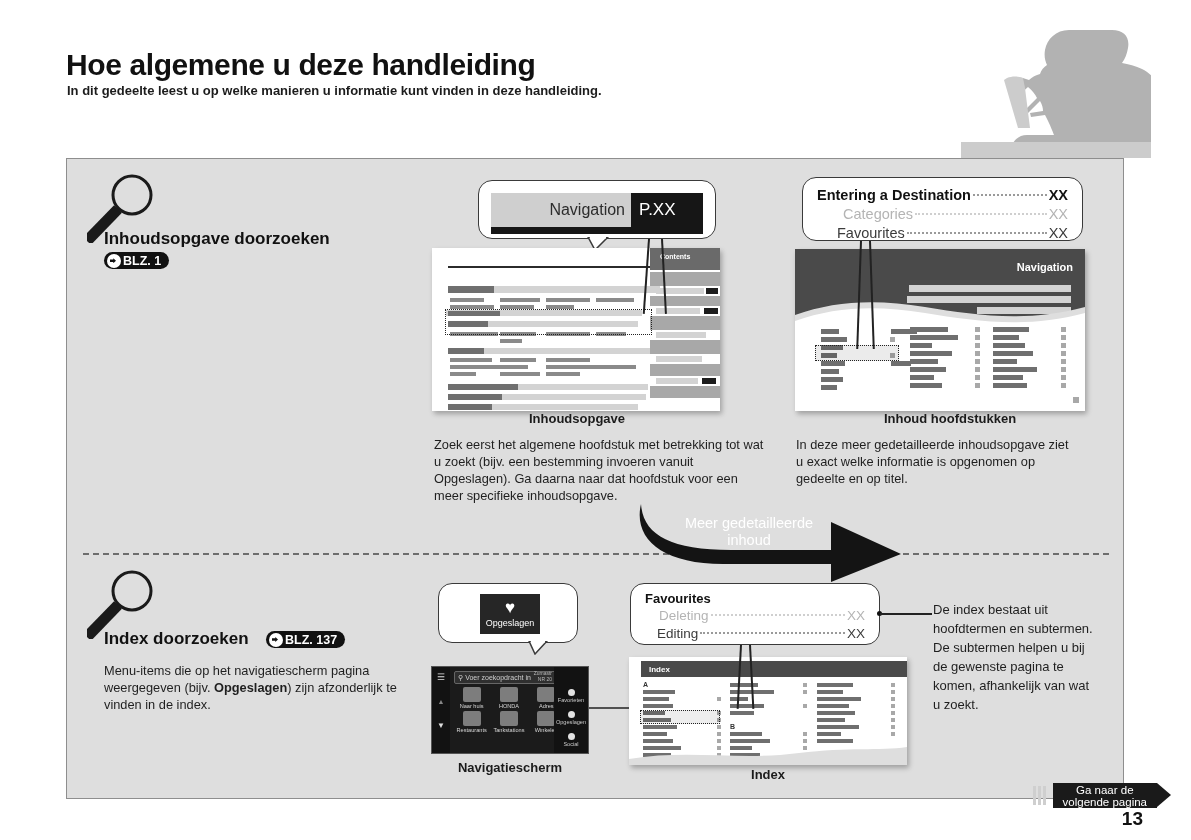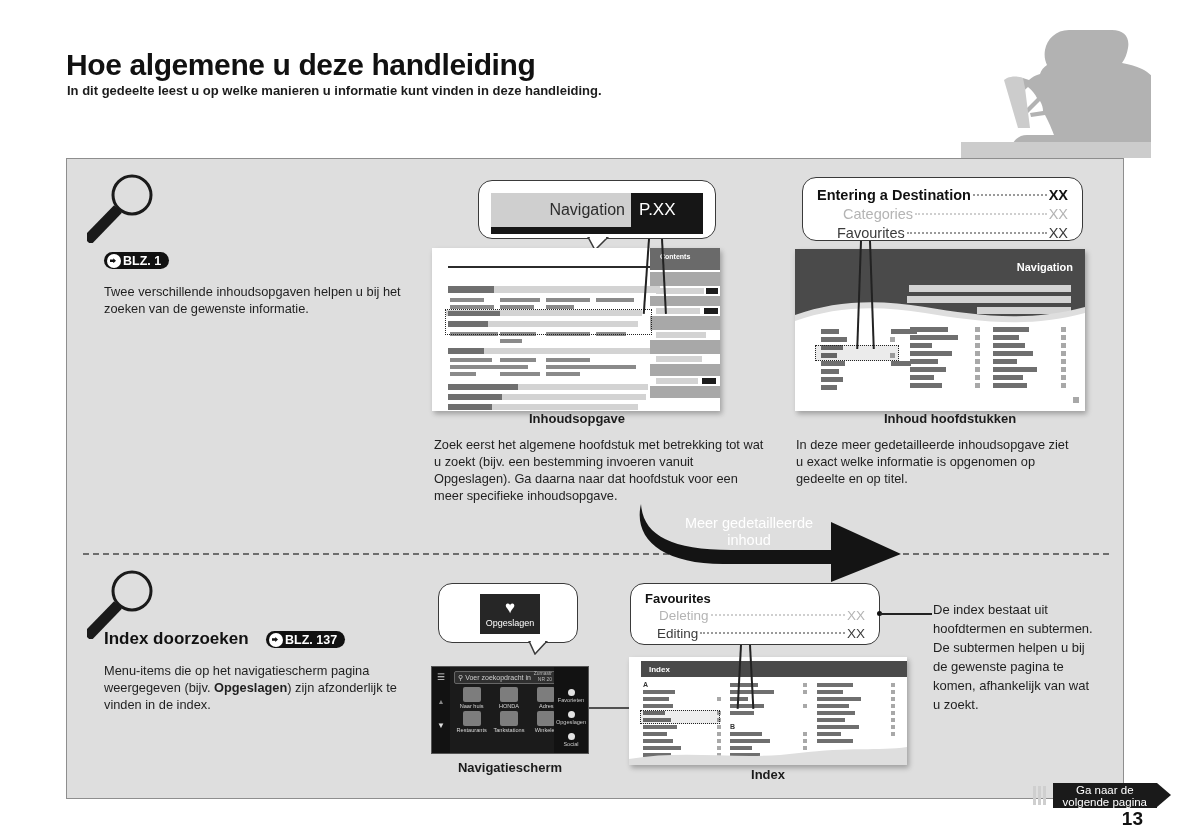--- a/index.html
+++ b/index.html
@@ -210,27 +210,27 @@
 
   <div class="divider-dashed"></div>
 
   <div class="magnifier" style="left:20px; top:14px;">
     <svg width="74" height="70" viewBox="0 0 74 70">
       <circle cx="45" cy="22" r="19" fill="none" stroke="#1a1a1a" stroke-width="3"></circle>
       <path d="M31 36 L0 68" stroke="#1a1a1a" stroke-width="11" stroke-linecap="butt"></path>
     </svg>
   </div>
 
+  <div class="sec-heading" style="left:37px; top:70px;">Inhoudsopgave doorzoeken</div>
   <div style="position:absolute; left:37px; top:92px;">
     <span class="page-pill">
       <span class="pill-arrow"></span>
       <span>BLZ. 1</span>
     </span>
   </div>
-  <div class="sec-body" style="left:37px; top:124px; width:305px;">Twee verschillende inhoudsopgaven helpen u bij het zoeken van de gewenste informatie.</div>
 
   <div class="callout" style="left:411px; top:21px; width:238px; height:59px;">
     <div class="nav-banner">
       <div class="nav-banner-left">Navigation</div>
       <div class="nav-banner-right">P.XX</div>
     </div>
     <div class="nav-banner-underline"></div>
   </div>
 
   <svg style="position:absolute;left:519px;top:78px;" width="24" height="14">

